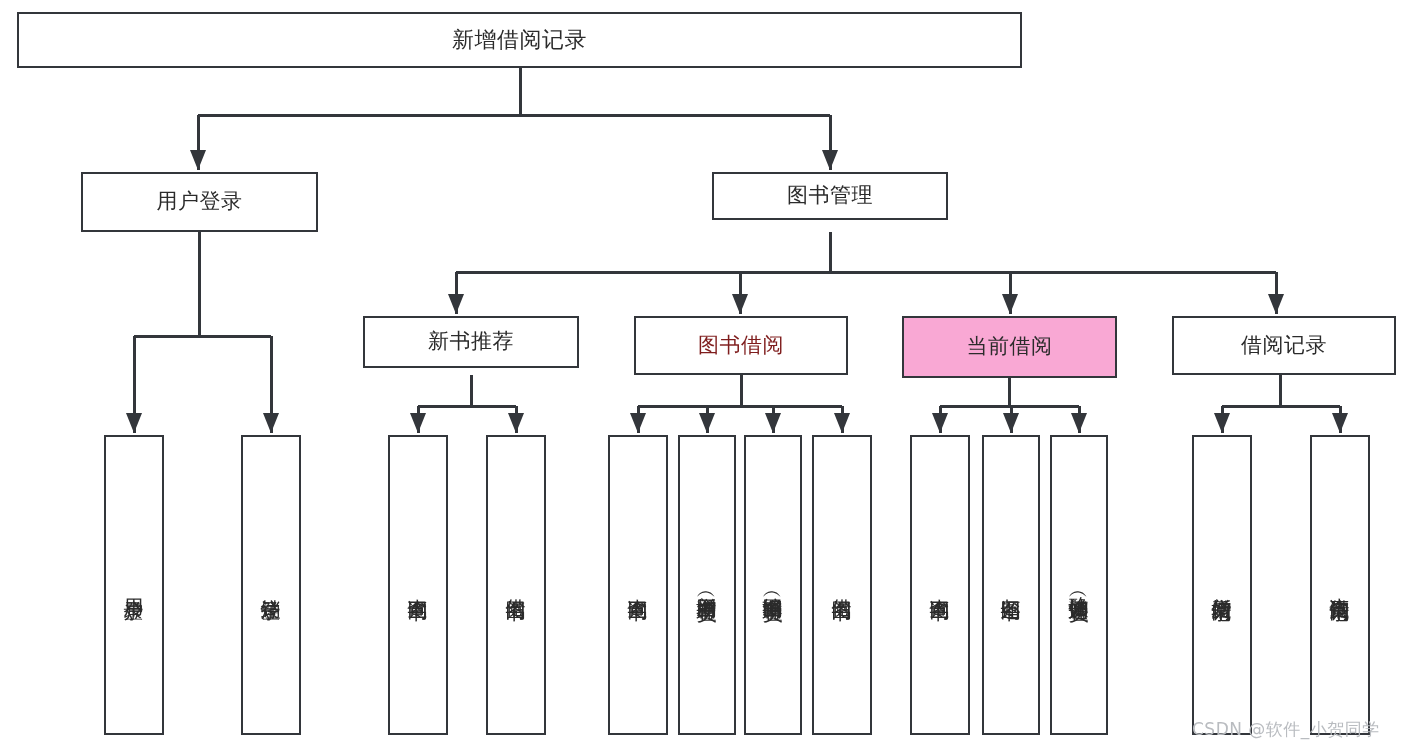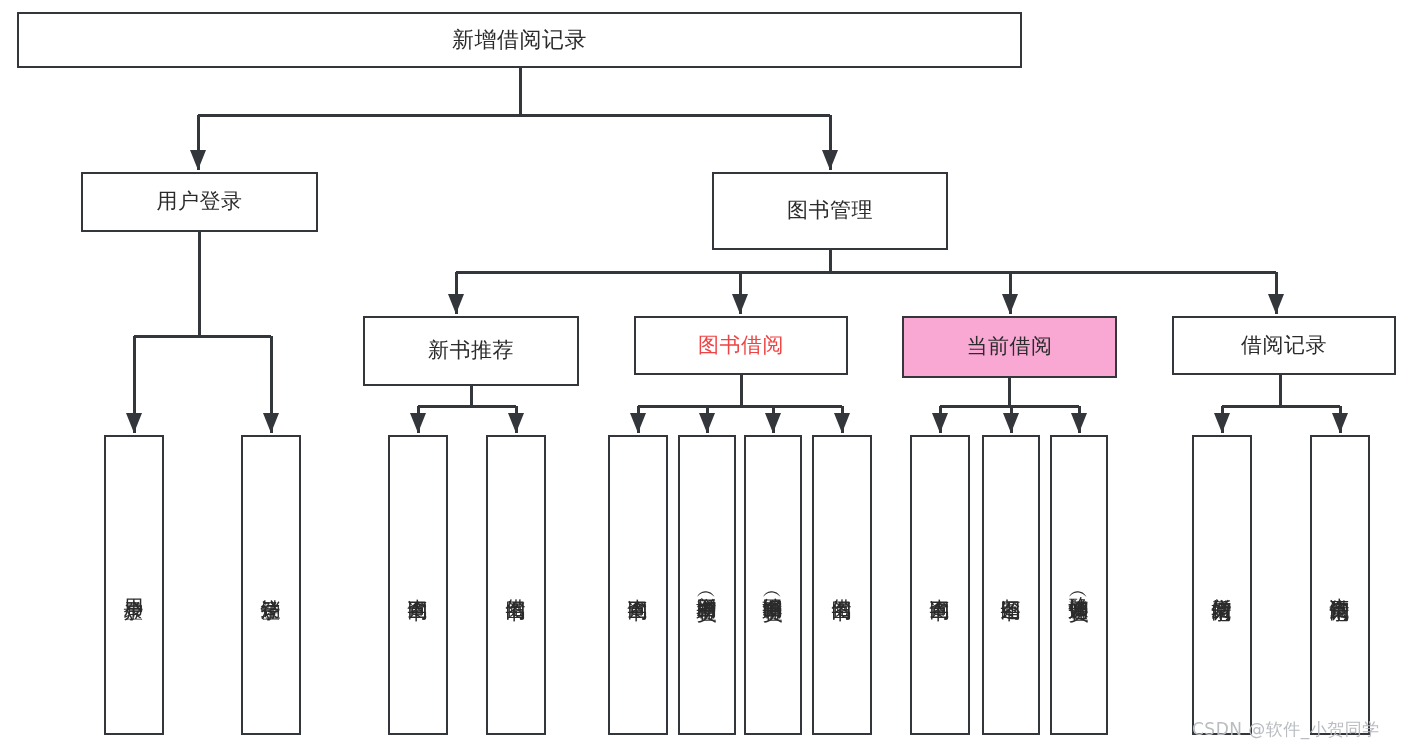--- a/index.html
+++ b/index.html
@@ -121,28 +121,28 @@
       <path d="M 1332 413 L 1348 413 L 1340 433 Z" fill="#33363b"></path>
     </svg>
 
   <div id="node-layer">
       <div class="node root" style="left: 17px; top: 12px; width: 1005px; height: 56px; border-color: rgb(51, 54, 59); background: rgb(255, 255, 255);">
         <span class="node-label" style="color: rgb(43, 43, 43);">新增借阅记录</span>
       </div>
       <div class="node" style="left: 81px; top: 172px; width: 237px; height: 60px; border-color: rgb(51, 54, 59); background: rgb(255, 255, 255);">
         <span class="node-label" style="color: rgb(43, 43, 43);">用户登录</span>
       </div>
-      <div class="node" style="left: 712px; top: 172px; width: 236px; height: 78px; border-color: rgb(51, 54, 59); background: rgb(255, 255, 255);">
+      <div class="node" style="left: 712px; top: 172px; width: 236px; height: 48px; border-color: rgb(51, 54, 59); background: rgb(255, 255, 255);">
         <span class="node-label" style="color: rgb(43, 43, 43);">图书管理</span>
       </div>
-      <div class="node" style="left: 363px; top: 316px; width: 216px; height: 70px; border-color: rgb(51, 54, 59); background: rgb(255, 255, 255);">
+      <div class="node" style="left: 363px; top: 316px; width: 216px; height: 52px; border-color: rgb(51, 54, 59); background: rgb(255, 255, 255);">
         <span class="node-label" style="color: rgb(43, 43, 43);">新书推荐</span>
       </div>
       <div class="node" style="left: 634px; top: 316px; width: 214px; height: 59px; border-color: rgb(51, 54, 59); background: rgb(255, 255, 255);">
-        <span class="node-label" style="color: #ef4444;">图书借阅</span>
+        <span class="node-label" style="color: #7f1d1d;">图书借阅</span>
       </div>
       <div class="node" style="left: 902px; top: 316px; width: 215px; height: 62px; border-color: rgb(51, 54, 59); background: #f9a8d4;">
         <span class="node-label" style="color: rgb(43, 43, 43);">当前借阅</span>
       </div>
       <div class="node" style="left: 1172px; top: 316px; width: 224px; height: 59px; border-color: rgb(51, 54, 59); background: rgb(255, 255, 255);">
         <span class="node-label" style="color: rgb(43, 43, 43);">借阅记录</span>
       </div>
       <div class="node vertical" style="left: 104px; top: 435px; width: 60px; height: 300px; border-color: rgb(51, 54, 59); background: rgb(255, 255, 255);">
         <span class="node-label" style="color: rgb(43, 43, 43);">用户登录</span>
       </div>

